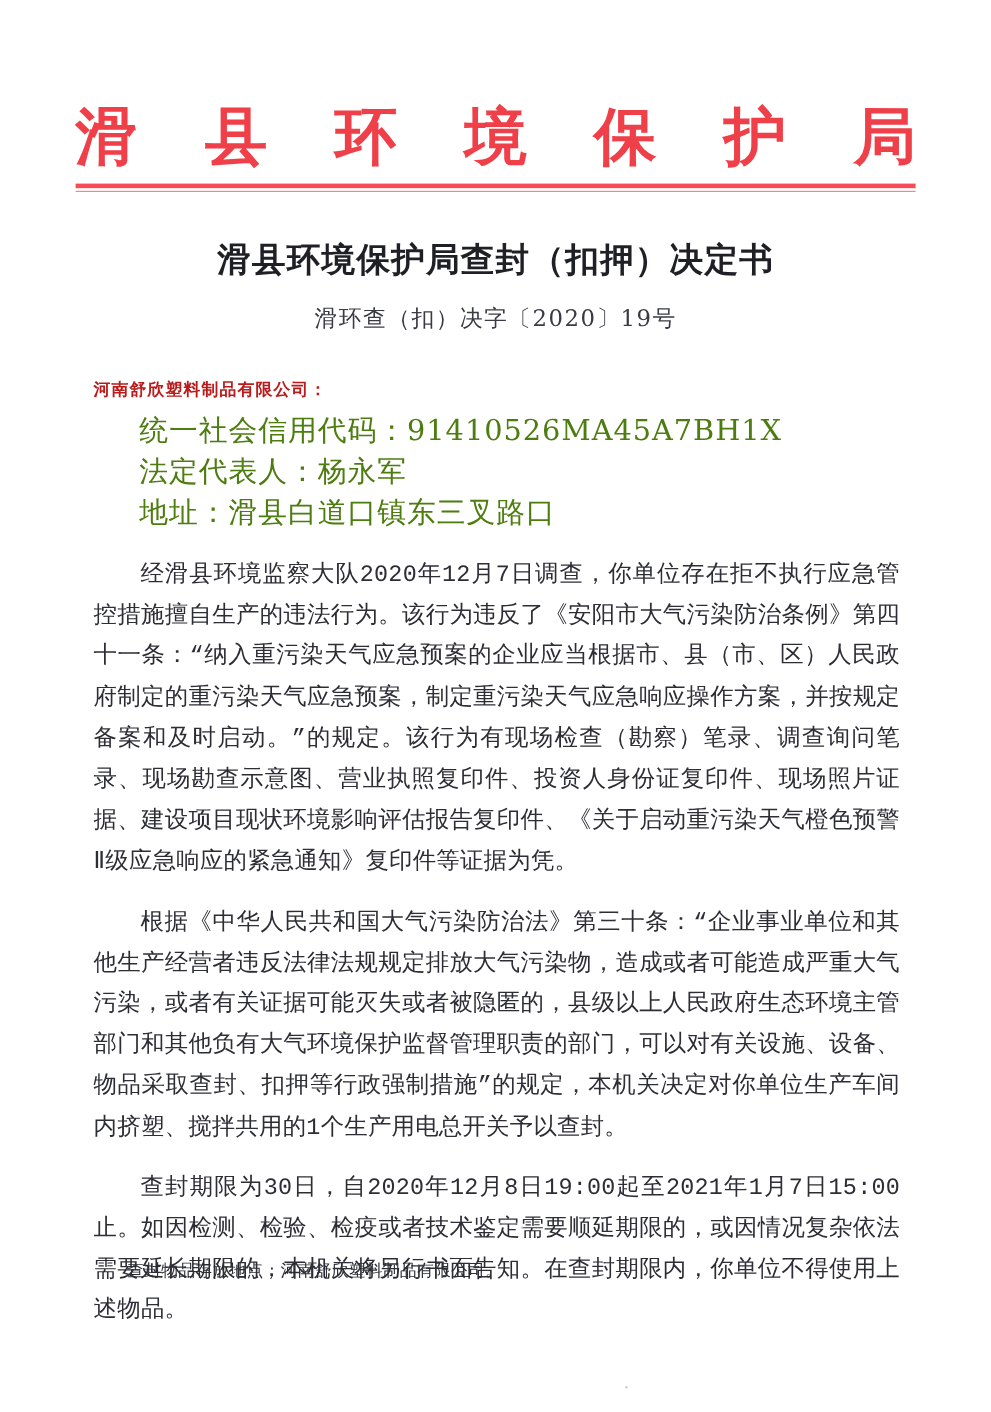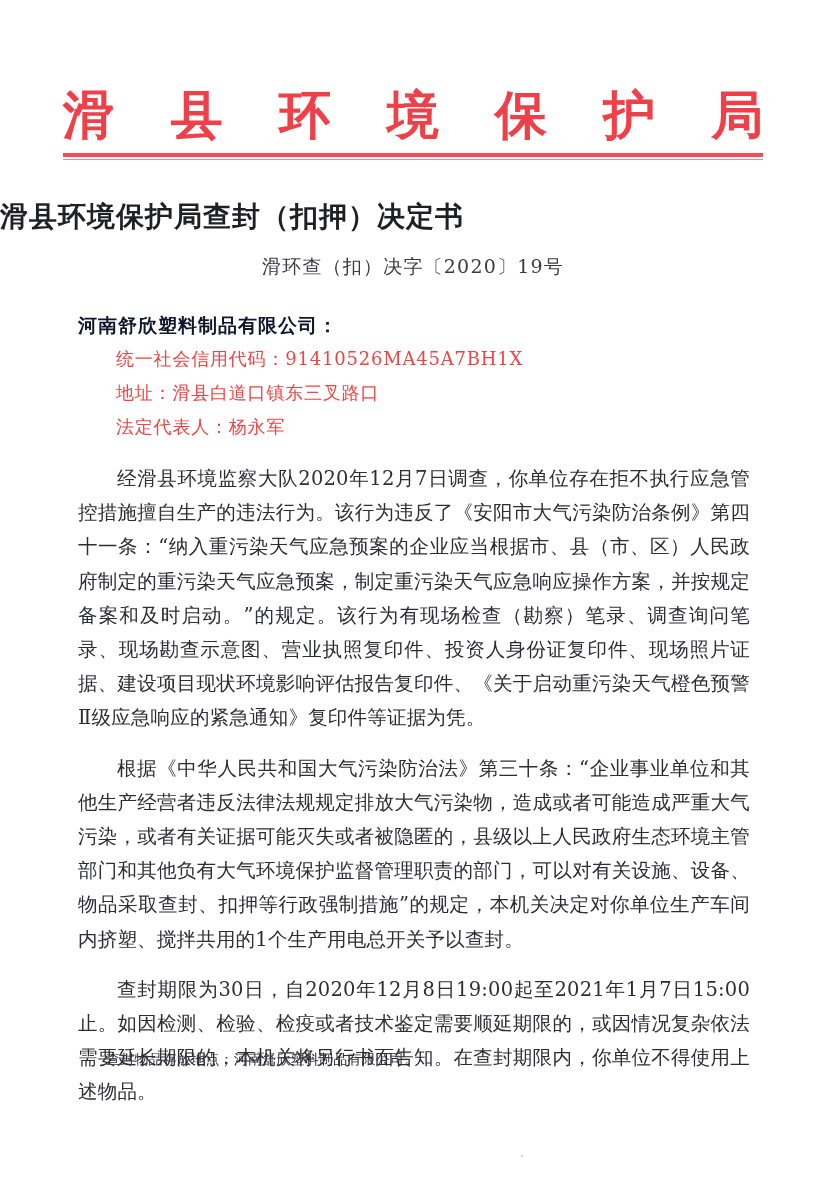--- a/index.html
+++ b/index.html
@@ -60,20 +60,21 @@
     background: #f4868e;
     width: 100%;
   }
 
   
   .doc-title {
     position: absolute;
     left: 0;
     top: 199px;
     width: 826px;
+    text-align: center;
     font-weight: bold;
     font-size: 28px;
     line-height: 36px;
     letter-spacing: 1px;
     color: #1f1f26;
   }
   .doc-number {
     position: absolute;
     left: 0;
     top: 252px;
@@ -87,49 +88,50 @@
 
   
   .recipient {
     position: absolute;
     left: 78px;
     top: 308px;
     width: 680px;
   }
   .recipient-name {
     font-weight: bold;
-    font-size: 19px;
+    font-size: 14px;
     line-height: 34px;
     letter-spacing: 1px;
-    color: #0f172a;
+    color: #b91c1c;
   }
   .recipient-line {
-    font-size: 18px;
+    font-size: 24px;
     line-height: 34px;
     letter-spacing: 0.8px;
     padding-left: 38px;
-    color: #ef4444;
+    color: #4d7c0f;
   }
 
   
   .body-block {
     position: absolute;
     left: 78px;
     top: 462px;
     width: 672px;
   }
   .para {
     font-size: 19.5px;
     line-height: 34.2px;
     letter-spacing: 0.2px;
     text-align: justify;
     text-justify: inter-ideograph;
     text-indent: 2em;
     margin: 0;
     color: #2d2d36;
+    font-family: Liberation Mono, monospace;
   }
   .para + .para {
     margin-top: 16px;
   }
   .storage {
     position: absolute;
     left: 78px;
     top: 1042px;
     width: 672px;
     font-size: 14px;
@@ -161,22 +163,22 @@
     <div class="rule-thin"></div>
   </div>
 
   <div class="doc-title">滑县环境保护局查封（扣押）决定书</div>
 
   <div class="doc-number">滑环查（扣）决字〔2020〕19号</div>
 
   <div class="recipient">
     <div class="recipient-name">河南舒欣塑料制品有限公司：</div>
     <div class="recipient-line">统一社会信用代码：91410526MA45A7BH1X</div>
+    <div class="recipient-line">法定代表人：杨永军</div>
     <div class="recipient-line">地址：滑县白道口镇东三叉路口</div>
-    <div class="recipient-line">法定代表人：杨永军</div>
   </div>
 
   <div class="body-block">
     <p class="para">经滑县环境监察大队2020年12月7日调查，你单位存在拒不执行应急管控措施擅自生产的违法行为。该行为违反了《安阳市大气污染防治条例》第四十一条：“纳入重污染天气应急预案的企业应当根据市、县（市、区）人民政府制定的重污染天气应急预案，制定重污染天气应急响应操作方案，并按规定备案和及时启动。”的规定。该行为有现场检查（勘察）笔录、调查询问笔录、现场勘查示意图、营业执照复印件、投资人身份证复印件、现场照片证据、建设项目现状环境影响评估报告复印件、《关于启动重污染天气橙色预警Ⅱ级应急响应的紧急通知》复印件等证据为凭。</p>
     <p class="para">根据《中华人民共和国大气污染防治法》第三十条：“企业事业单位和其他生产经营者违反法律法规规定排放大气污染物，造成或者可能造成严重大气污染，或者有关证据可能灭失或者被隐匿的，县级以上人民政府生态环境主管部门和其他负有大气环境保护监督管理职责的部门，可以对有关设施、设备、物品采取查封、扣押等行政强制措施”的规定，本机关决定对你单位生产车间内挤塑、搅拌共用的1个生产用电总开关予以查封。</p>
     <p class="para">查封期限为30日，自2020年12月8日19:00起至2021年1月7日15:00止。如因检测、检验、检疫或者技术鉴定需要顺延期限的，或因情况复杂依法需要延长期限的，本机关将另行书面告知。在查封期限内，你单位不得使用上述物品。</p>
   </div>
 
   <div class="storage">查封物品存放地点：河南舒欣塑料制品有限公司。</div>
 

